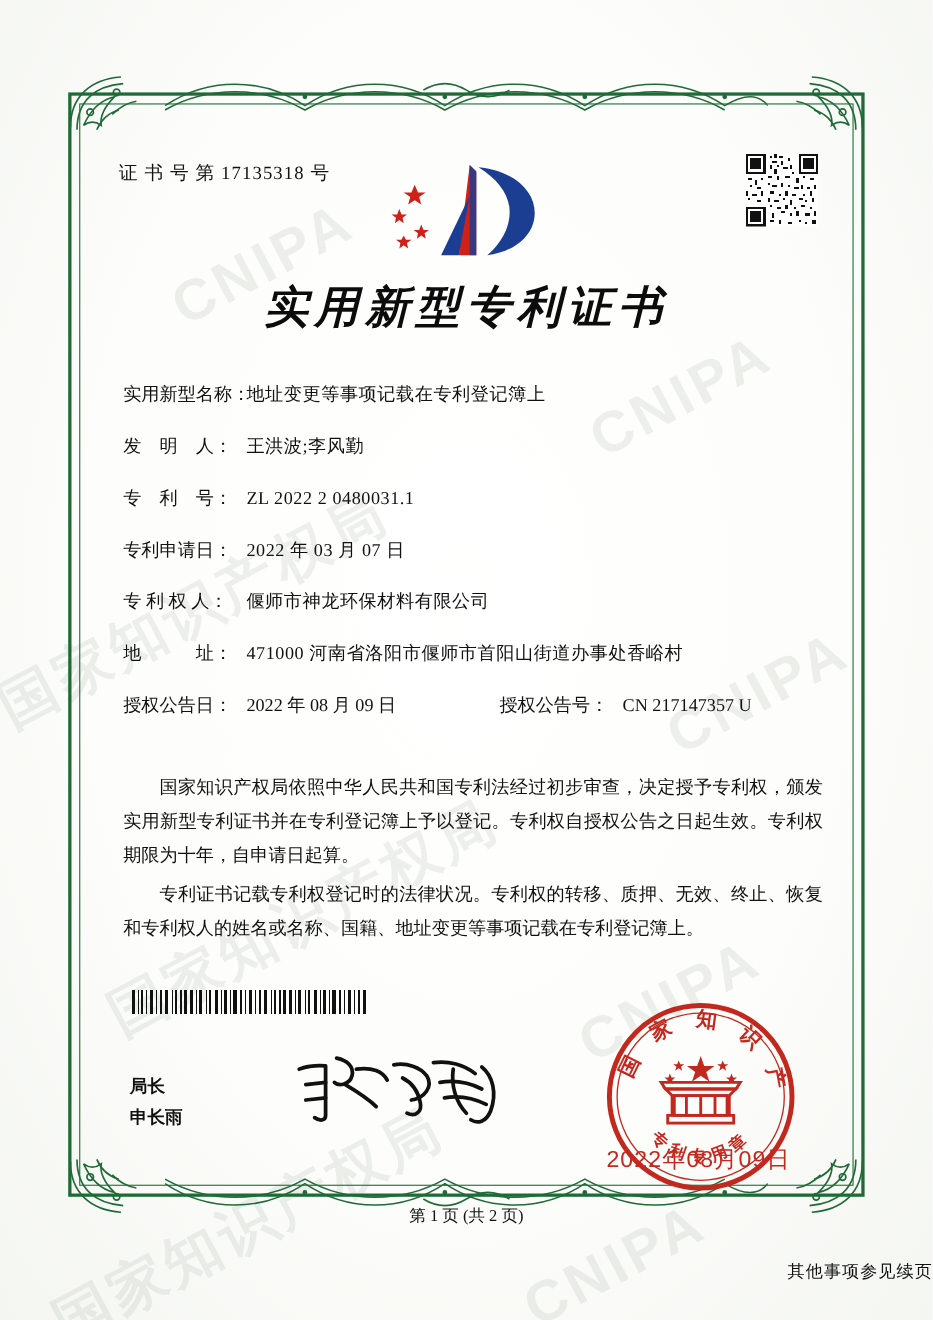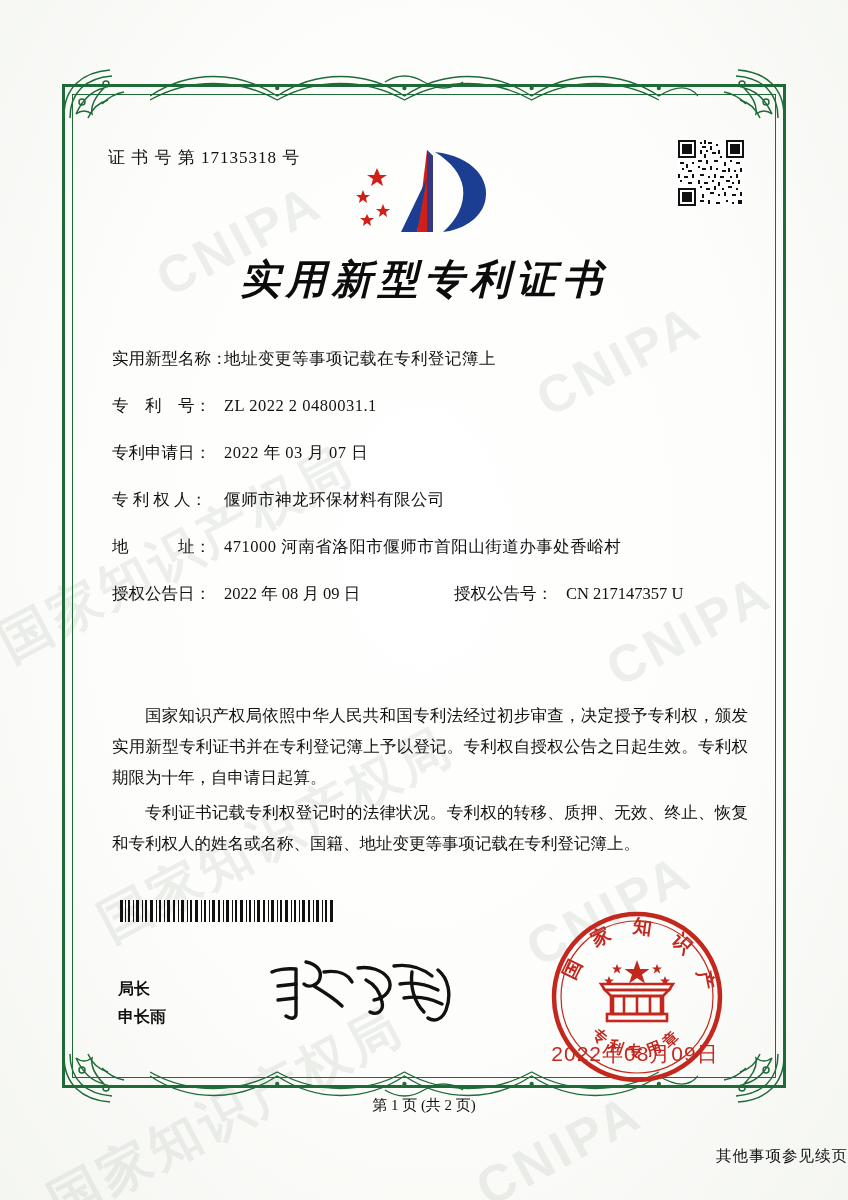--- a/index.html
+++ b/index.html
@@ -346,20 +346,24 @@
   </div>
 
   <div class="title">实用新型专利证书</div>
 
   <div class="fields">
     <div class="row">
       <div class="lbl">实用新型名称：</div>
       <div class="val">地址变更等事项记载在专利登记簿上</div>
     </div>
     <div class="row">
+      <div class="lbl">发　明　人：</div>
+      <div class="val">王洪波;李风勤</div>
+    </div>
+    <div class="row">
       <div class="lbl">专　利　号：</div>
       <div class="val">ZL 2022 2 0480031.1</div>
     </div>
     <div class="row">
       <div class="lbl">专利申请日：</div>
       <div class="val">2022 年 03 月 07 日</div>
     </div>
     <div class="row">
       <div class="lbl">专 利 权 人：</div>
       <div class="val">偃师市神龙环保材料有限公司</div>

